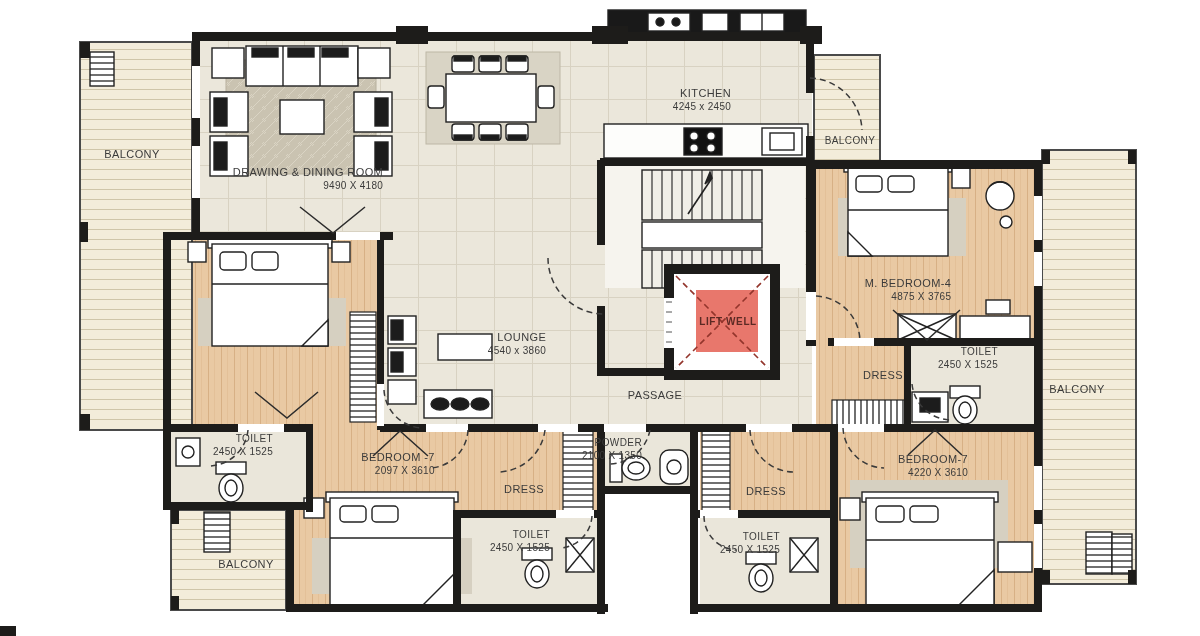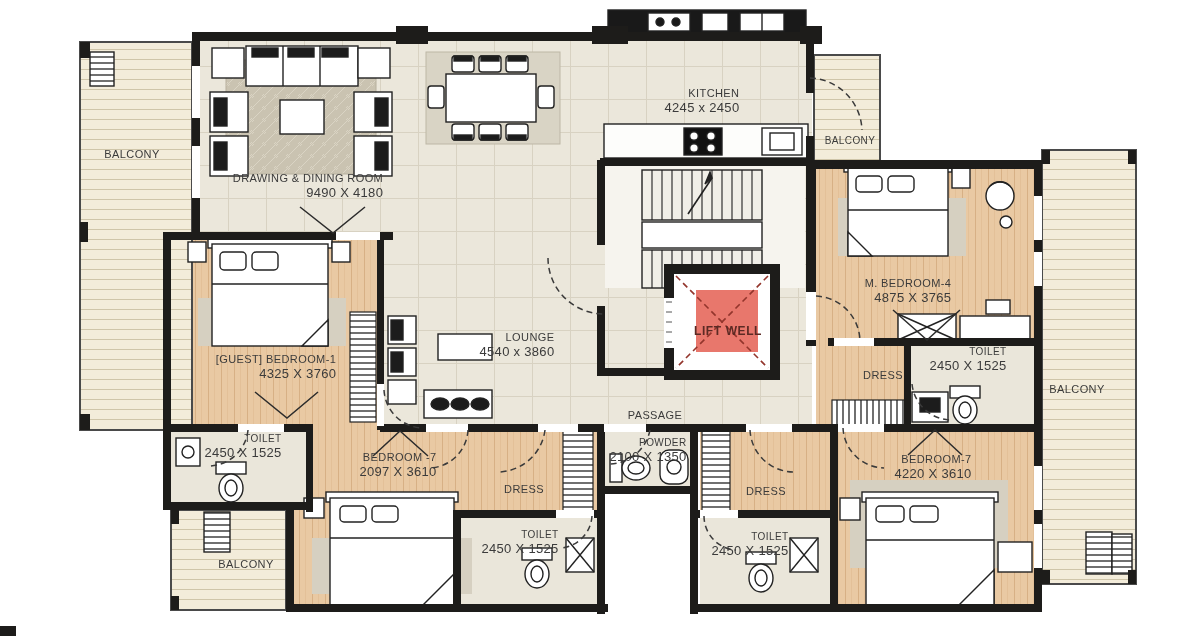--- a/index.html
+++ b/index.html
@@ -1,23 +1,23 @@
 <!DOCTYPE html>
 <html><head>
 <meta charset="utf-8">
 <style>
   html,body{margin:0;padding:0;background:#ffffff;}
   #stage{position:relative;width:1200px;height:636px;background:#ffffff;overflow:hidden;
          font-family:"Liberation Sans",sans-serif;}
   svg.plan{position:absolute;left:0;top:0;}
   .lbl{position:absolute;transform:translateX(-50%);text-align:right;color:#3b3b3b;
        font-size:11px;letter-spacing:.4px;line-height:1.3;white-space:nowrap;}
-  .lbl .l2{font-size:13px;letter-spacing:.3px;}
+  .lbl .l2{font-size:10px;letter-spacing:.3px;}
   .lbl.small{font-size:10px;}
-  .lbl.lift{font-size:12px;color:#5c2a24;letter-spacing:.6px;font-weight:bold;margin-top:9px;}
+  .lbl.lift{font-size:10px;color:#5c2a24;letter-spacing:.6px;font-weight:bold;}
 </style>
 </head>
 <body>
 
 <div id="stage">
 
 <svg class="plan" width="1200" height="636" viewBox="0 0 1200 636">
   <defs>
     <pattern id="pTile" width="38" height="33" patternUnits="userSpaceOnUse">
       <rect width="38" height="33" fill="#ebe7db"></rect>
@@ -359,21 +359,21 @@
     <path d="M255 392 L287 418 L318 392"></path>
     <path d="M893 310 L927 340 L960 310"></path>
     <path d="M373 456 L400 431 L428 456"></path>
     <path d="M908 455 L935 430 L962 455"></path>
   </g>
 </svg>
 
 <div class="lbl" style="left:132px;top:147px">
   <div class="l1">BALCONY</div>
 </div>
-<div class="lbl" style="left:308px;top:171px">
+<div class="lbl" style="left:308px;top:165px">
   <div class="l1">DRAWING &amp; DINING ROOM</div>
   <div class="l2">9490 X 4180</div>
 </div>
 <div class="lbl" style="left:702px;top:86px">
   <div class="l1">KITCHEN</div>
   <div class="l2">4245 x 2450</div>
 </div>
 <div class="lbl small" style="left:850px;top:134px">
   <div class="l1">BALCONY</div>
 </div>
@@ -381,39 +381,35 @@
   <div class="l1">M. BEDROOM-4</div>
   <div class="l2">4875 X 3765</div>
 </div>
 <div class="lbl lift" style="left:728px;top:315px">
   <div class="l1">LIFT WELL</div>
 </div>
 <div class="lbl" style="left:517px;top:330px">
   <div class="l1">LOUNGE</div>
   <div class="l2">4540 x 3860</div>
 </div>
-<div class="lbl" style="left:655px;top:408px">
+<div class="lbl" style="left:655px;top:388px">
   <div class="l1">PASSAGE</div>
-</div>
-<div class="lbl" style="left:276px;top:352px">
-  <div class="l1">[GUEST] BEDROOM-1</div>
-  <div class="l2">4325 X 3760</div>
 </div>
 <div class="lbl small" style="left:243px;top:432px">
   <div class="l1">TOILET</div>
   <div class="l2">2450 X 1525</div>
 </div>
 <div class="lbl" style="left:398px;top:450px">
   <div class="l1">BEDROOM -7</div>
   <div class="l2">2097 X 3610</div>
 </div>
 <div class="lbl" style="left:524px;top:482px">
   <div class="l1">DRESS</div>
 </div>
-<div class="lbl small" style="left:648px;top:436px">
+<div class="lbl small" style="left:612px;top:436px">
   <div class="l1">POWDER</div>
   <div class="l2">2100 X 1350</div>
 </div>
 <div class="lbl small" style="left:520px;top:528px">
   <div class="l1">TOILET</div>
   <div class="l2">2450 X 1525</div>
 </div>
 <div class="lbl" style="left:766px;top:484px">
   <div class="l1">DRESS</div>
 </div>

